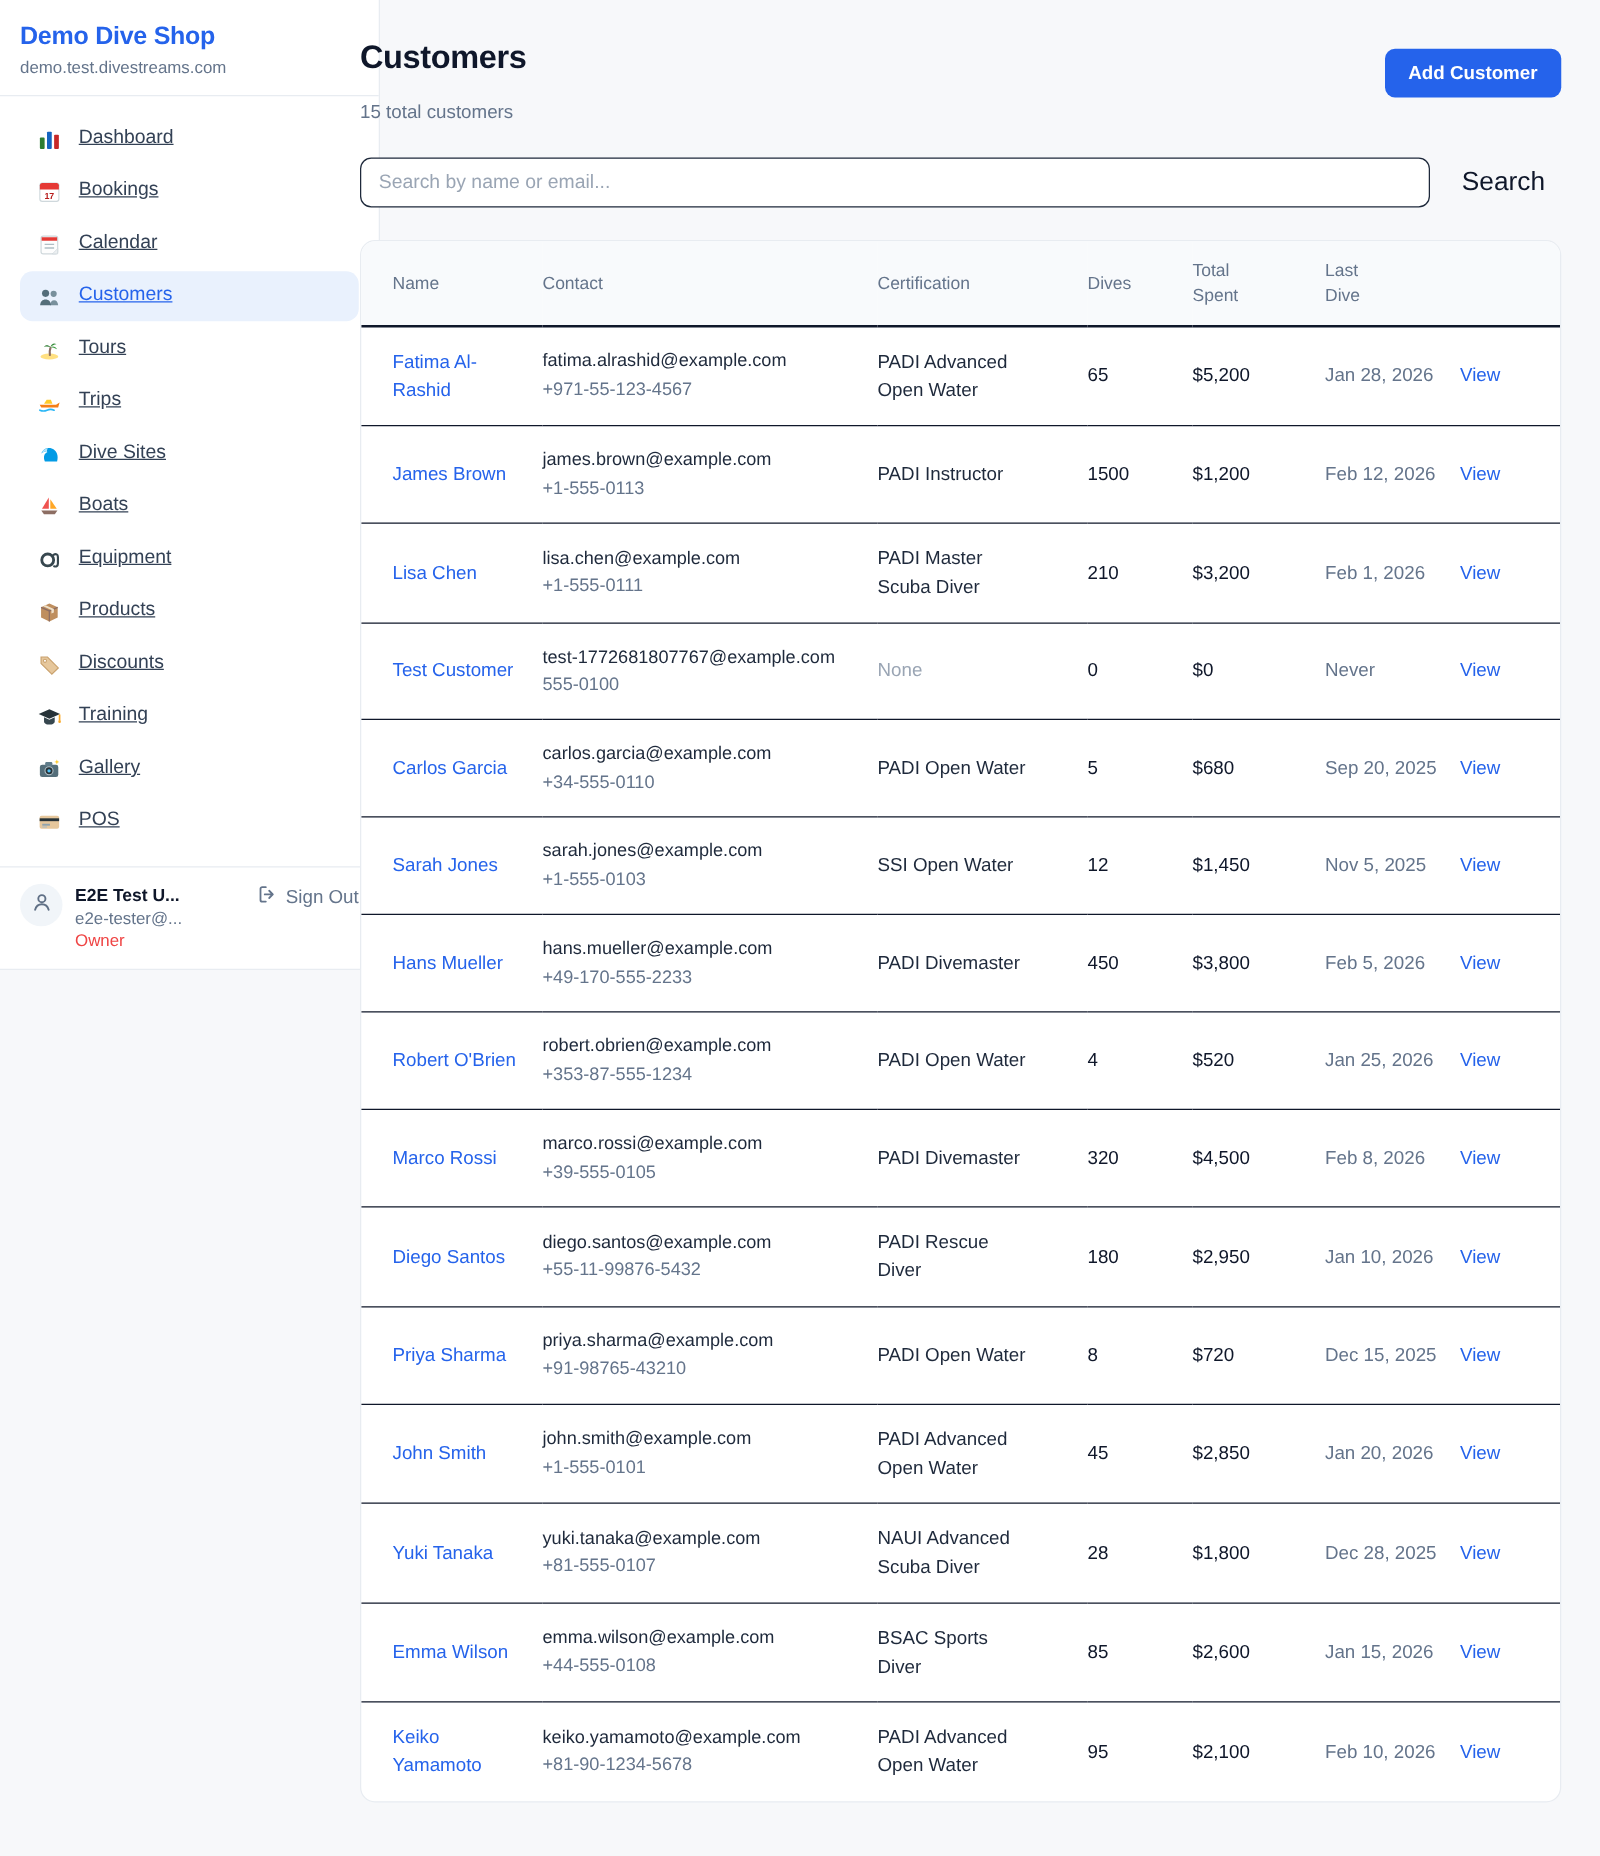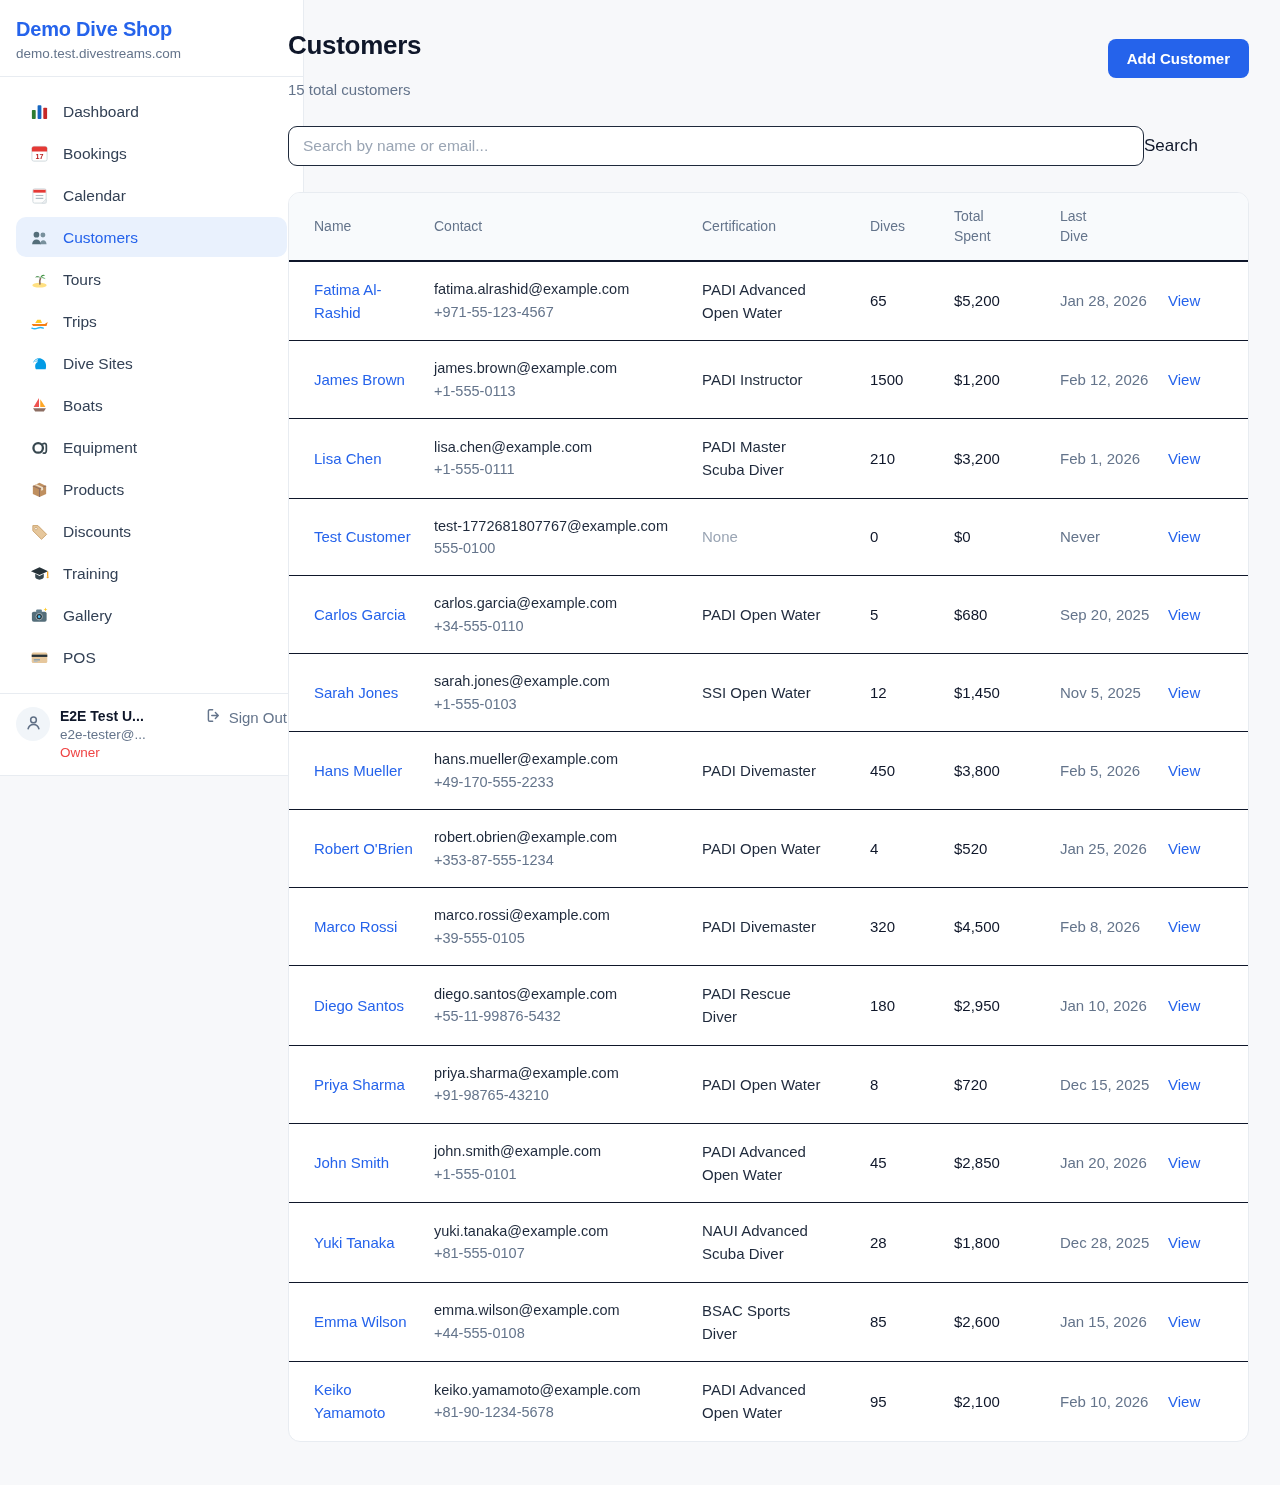--- a/index.html
+++ b/index.html
@@ -17,24 +17,24 @@
     background:#ffffff;
     border-right:1px solid #e8ecf1;
     border-bottom:1px solid #e8ecf1;
     box-sizing:border-box;
   }
   .sb-head{padding:18px 16px 15px;border-bottom:1px solid #e8ecf1;}
   .sb-title{font-size:20px;font-weight:700;color:#2563eb;letter-spacing:-0.2px;}
   .sb-sub{font-size:13.5px;color:#64748b;margin-top:5px;}
   .sb-nav{padding:12px 0 14px;}
   .nav-item{
-    display:flex;align-items:flex-end;gap:13px;
+    display:flex;align-items:flex-start;gap:13px;
     margin:2px 16px;padding:10px 12px;
     border-radius:10px;cursor:pointer;
-    font-size:15.5px;color:#334155;
+    font-size:15.5px;color:#334155;text-decoration:underline;
   }
   .nav-item .ni-icon{width:22px;height:20px;display:flex;align-items:center;justify-content:center;flex:none;}
   .nav-item .ni-icon svg{width:19px;height:19px;display:block;}
   .nav-item.active{background:#e9f1fd;color:#2563eb;font-weight:500;}
   .sb-user{
     border-top:1px solid #e8ecf1;
     padding:13px 16px;
     display:flex;align-items:flex-start;gap:10px;
   }
   .avatar{
@@ -65,22 +65,22 @@
   .search-row{display:flex;align-items:center;margin-top:28px;gap:0;}
   .search-input{
     flex:1;height:40px;box-sizing:border-box;
     border:1px solid #1e293b;border-radius:9px;
     padding:0 14px;font-size:15.5px;font-family:inherit;
     color:#0f172a;background:#ffffff;outline:none;
   }
   .search-input::placeholder{color:#9aa5b4;}
   .search-btn{
     background:none;border:none;font-family:inherit;cursor:pointer;
-    font-size:17px;color:#0f172a;padding:0;margin:0 13px 0 0;
-    width:92px;text-align:left;flex:none;
+    font-size:21px;color:#0f172a;padding:0;margin:0 13px 0 0;
+    width:92px;text-align:right;flex:none;
   }
   
   .card{
     margin-top:26px;background:#ffffff;
     border:1px solid #e8ecf1;border-radius:12px;
     overflow:hidden;
   }
   table{border-collapse:collapse;width:100%;table-layout:fixed;}
   col.c-name{width:145px;} col.c-contact{width:268px;} col.c-cert{width:168px;}
   col.c-dives{width:84px;} col.c-total{width:106px;} col.c-last{width:108px;} col.c-view{width:82px;}

